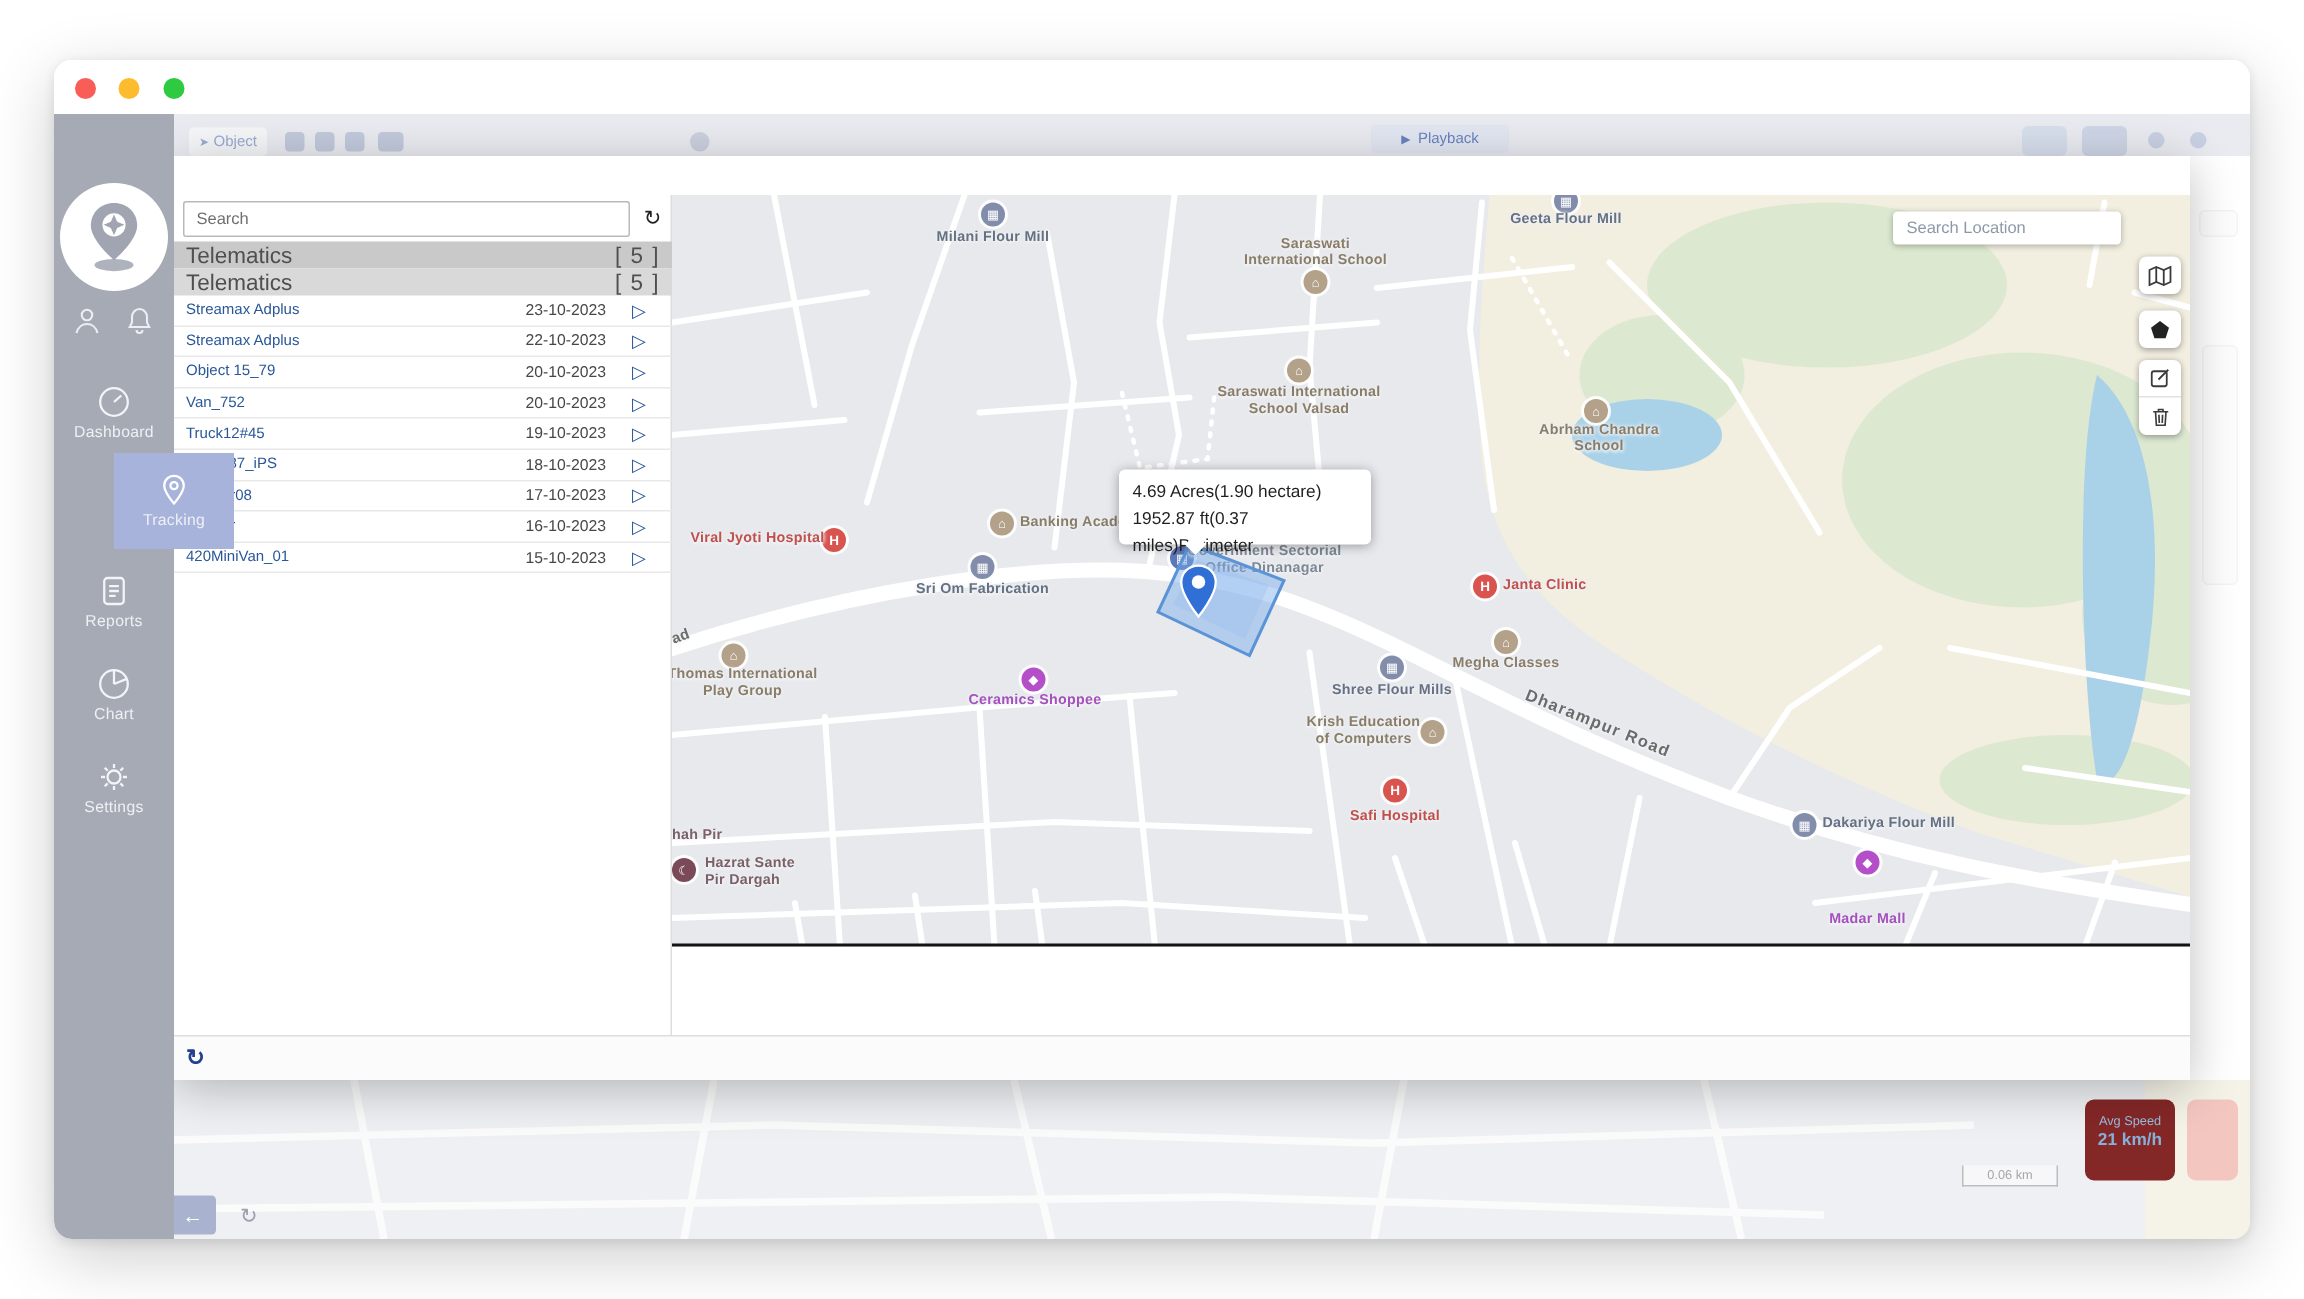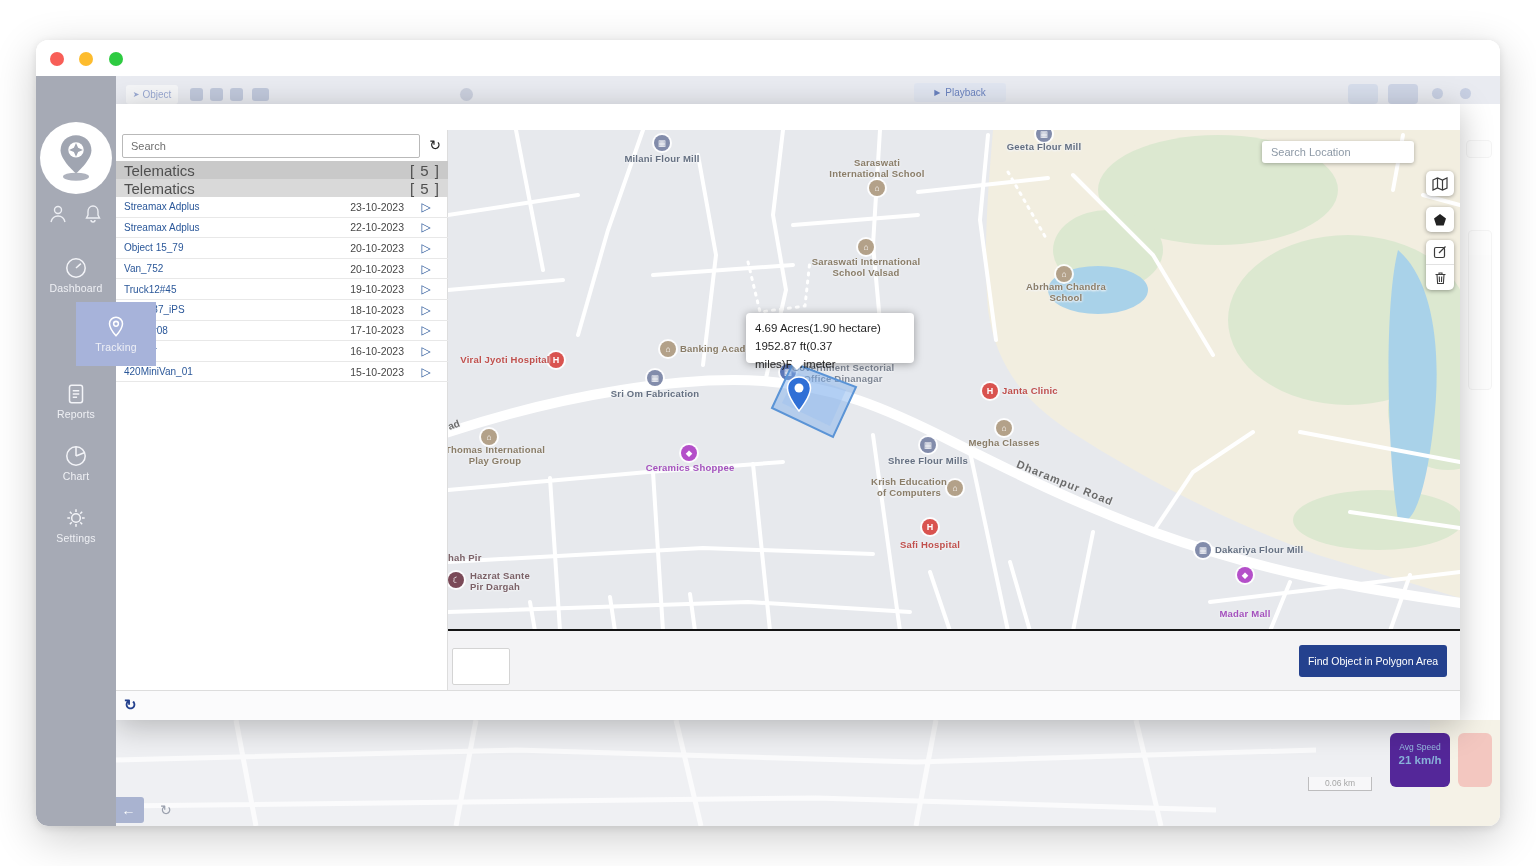--- a/index.html
+++ b/index.html
@@ -34,21 +34,21 @@
     color:#3f5fae; font-size:10px; display:flex; align-items:center; justify-content:center; gap:5px; opacity:.75; }
   .tr-btn { position:absolute; top:8px; height:20px; border-radius:4px; background:#ccd5e9; opacity:.6; }
   .tr-dot { position:absolute; top:12px; width:11px; height:11px; border-radius:50%; background:#b9c4dd; opacity:.7; }
 
   #bg-bottom { position:absolute; left:80px; top:680px; width:1384px; height:106px; background:#eff0f3; overflow:hidden; }
   #back-btn { position:absolute; left:-3px; top:77px; width:31px; height:26px; background:#a9b3d0; border-radius:3px;
     color:#fff; font-size:14px; display:flex; align-items:center; justify-content:center; }
   #bg-refresh { position:absolute; left:44px; top:82px; color:#9aa0ad; font-size:14px; }
   #scale-box { position:absolute; left:1192px; top:57px; width:64px; height:14px; border:1px solid #b5b5b5; border-top:none;
     background:rgba(255,255,255,.55); font-size:8.5px; color:#999; text-align:center; line-height:13px; opacity:.85; }
-  #avg-badge { position:absolute; left:1274px; top:13px; width:60px; height:54px; background:#4c1d95; border-radius:6px;
+  #avg-badge { position:absolute; left:1274px; top:13px; width:60px; height:54px; background:#7f1d1d; border-radius:6px;
     text-align:center; padding-top:9px; opacity:.95; }
   #avg-badge .l1 { font-size:8.5px; color:#93bbe0; }
   #avg-badge .l2 { font-size:11.5px; font-weight:bold; color:#83add8; margin-top:2px; }
   #red-sliver { position:absolute; left:1342px; top:13px; width:34px; height:54px; background:#f3c2bb; border-radius:6px; opacity:.9; }
 
   
   #modal { position:absolute; left:80px; top:64px; width:1344px; height:616px; background:#fff;
     box-shadow:0 6px 30px rgba(0,0,0,.25); }
   #modal-header { position:absolute; left:0; top:0; width:100%; height:26px; background:#24418e; color:#fff;
     display:flex; align-items:center; padding:0 10px; font-size:13px; }
@@ -388,24 +388,20 @@
                   <line x1="5.3" y1="5.5" x2="5.5" y2="11"></line>
                   <line x1="7.7" y1="5.5" x2="7.5" y2="11"></line>
                 </g>
               </svg>
           </div>
         </div>
       </div>
 
       <div id="black-line"></div>
 
-      <div id="bottom-bar">
-        <input id="area-input" style="">
-        <button id="find-btn">Find Object in Polygon Area</button>
-      </div>
 
       <div id="modal-footer">
         <button id="footer-refresh">↻</button>
       </div>
     </div>
 
     <div id="sidebar">
       <div id="logo">
         <svg width="52" height="56" viewBox="0 0 64 64">
           <ellipse cx="32" cy="55" rx="16" ry="5" fill="#a0a5b1" opacity=".85"></ellipse>

